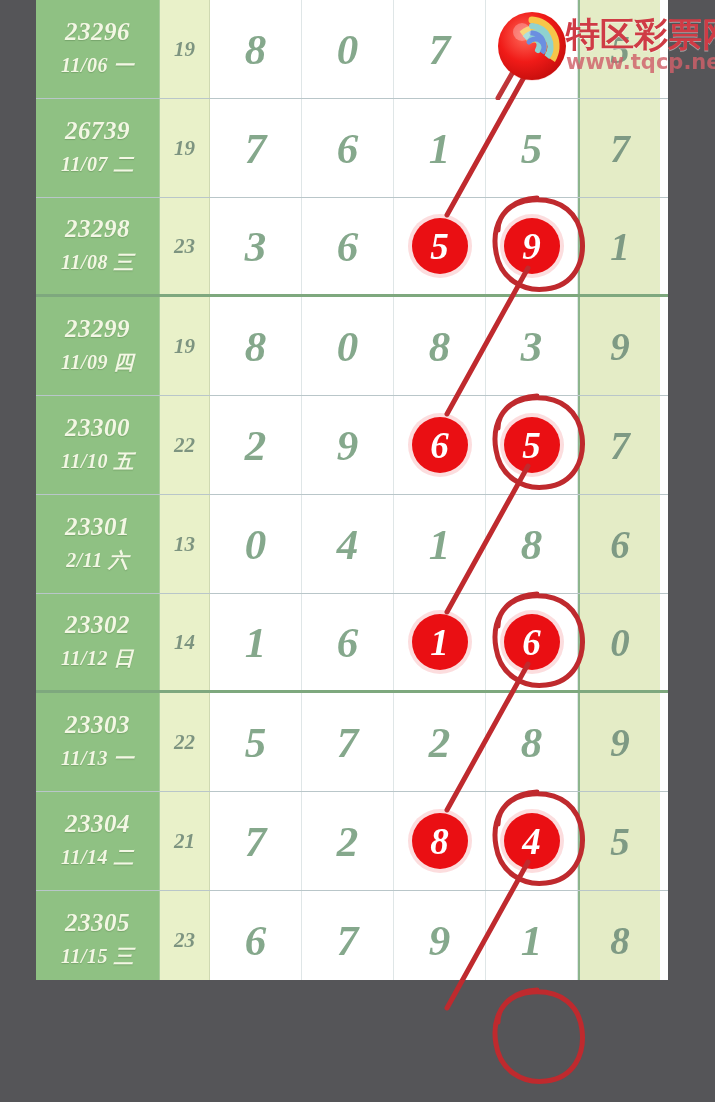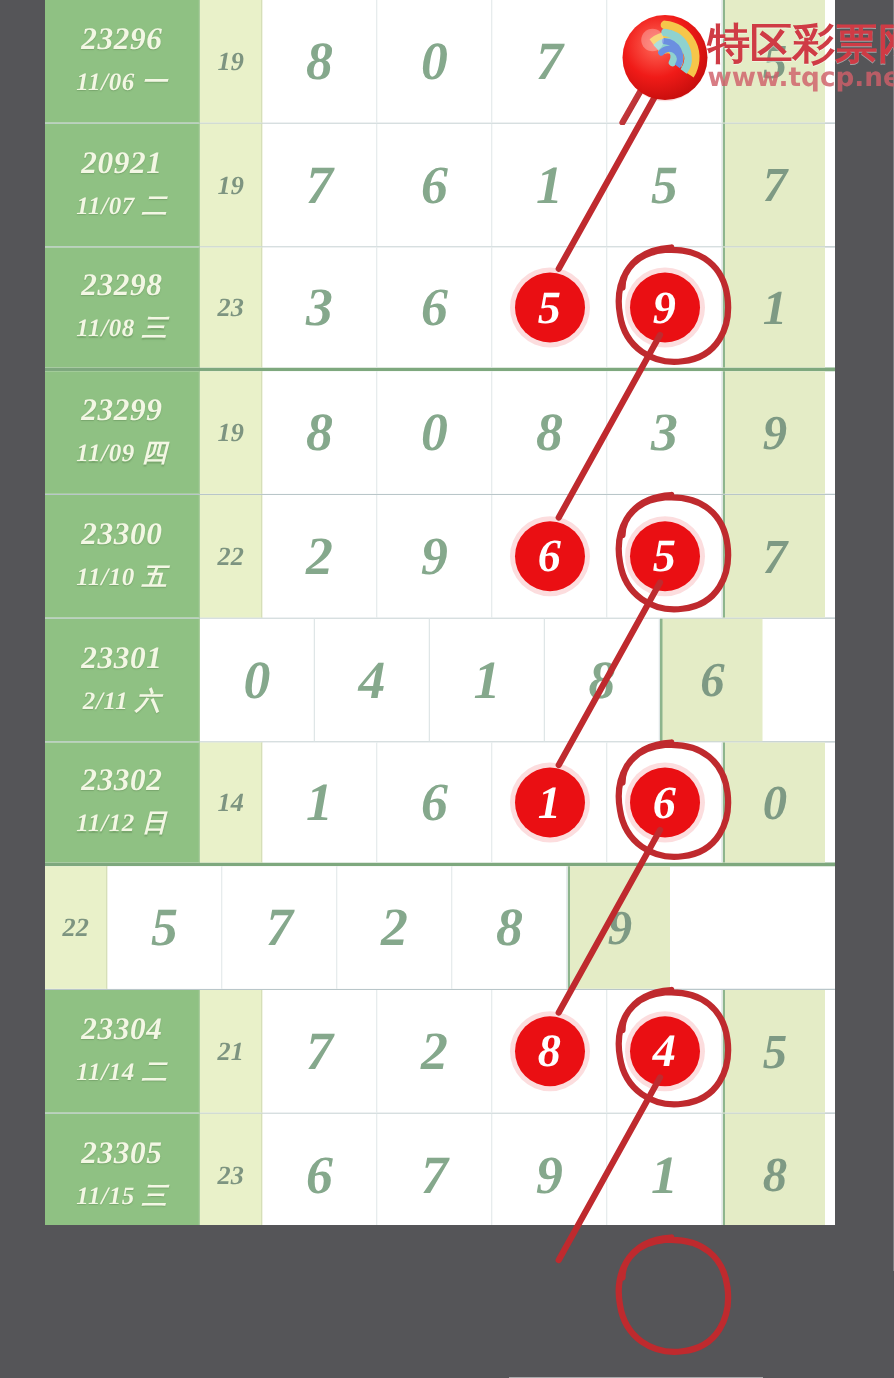--- a/index.html
+++ b/index.html
@@ -146,21 +146,21 @@
           <div class="c-num">
             <span class="digit">7</span>
           </div>
           <div class="c-num">
             <span class="digit hot"></span>
           </div>
           <div class="c-tail">5</div>
         </div>
         <div class="row normal">
           <div class="c-issue">
-            <div class="issue-no">20921</div>
+            <div class="issue-no">26739</div>
             <div class="issue-date">11/07 二</div>
           </div>
           <div class="c-sum">19</div>
           <div class="c-num">
             <span class="digit">7</span>
           </div>
           <div class="c-num">
             <span class="digit">6</span>
           </div>
           <div class="c-num">
@@ -229,20 +229,21 @@
           <div class="c-num">
             <span class="digit hot">5</span>
           </div>
           <div class="c-tail">7</div>
         </div>
         <div class="row normal">
           <div class="c-issue">
             <div class="issue-no">23301</div>
             <div class="issue-date">2/11 六</div>
           </div>
+          <div class="c-sum">13</div>
           <div class="c-num">
             <span class="digit">0</span>
           </div>
           <div class="c-num">
             <span class="digit">4</span>
           </div>
           <div class="c-num">
             <span class="digit">1</span>
           </div>
           <div class="c-num">
@@ -264,20 +265,24 @@
           </div>
           <div class="c-num">
             <span class="digit hot">1</span>
           </div>
           <div class="c-num">
             <span class="digit hot">6</span>
           </div>
           <div class="c-tail">0</div>
         </div>
         <div class="row normal">
+          <div class="c-issue">
+            <div class="issue-no">23303</div>
+            <div class="issue-date">11/13 一</div>
+          </div>
           <div class="c-sum">22</div>
           <div class="c-num">
             <span class="digit">5</span>
           </div>
           <div class="c-num">
             <span class="digit">7</span>
           </div>
           <div class="c-num">
             <span class="digit">2</span>
           </div>

